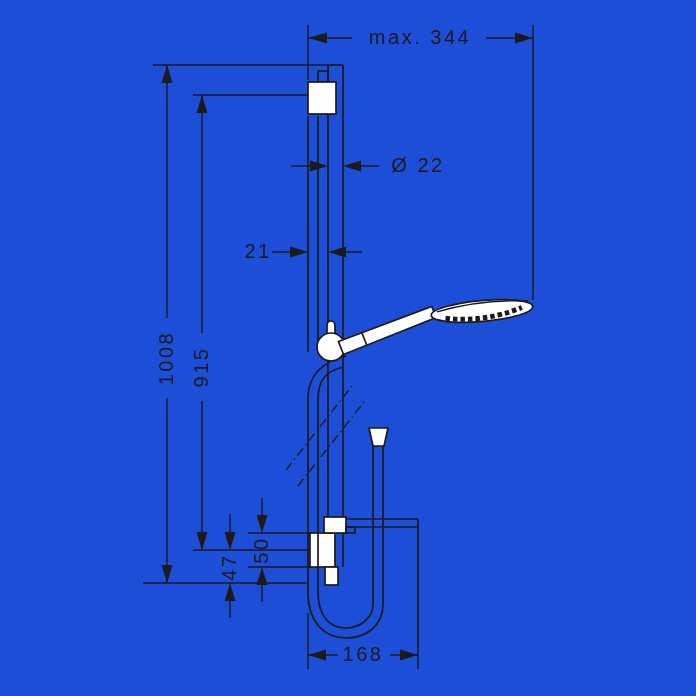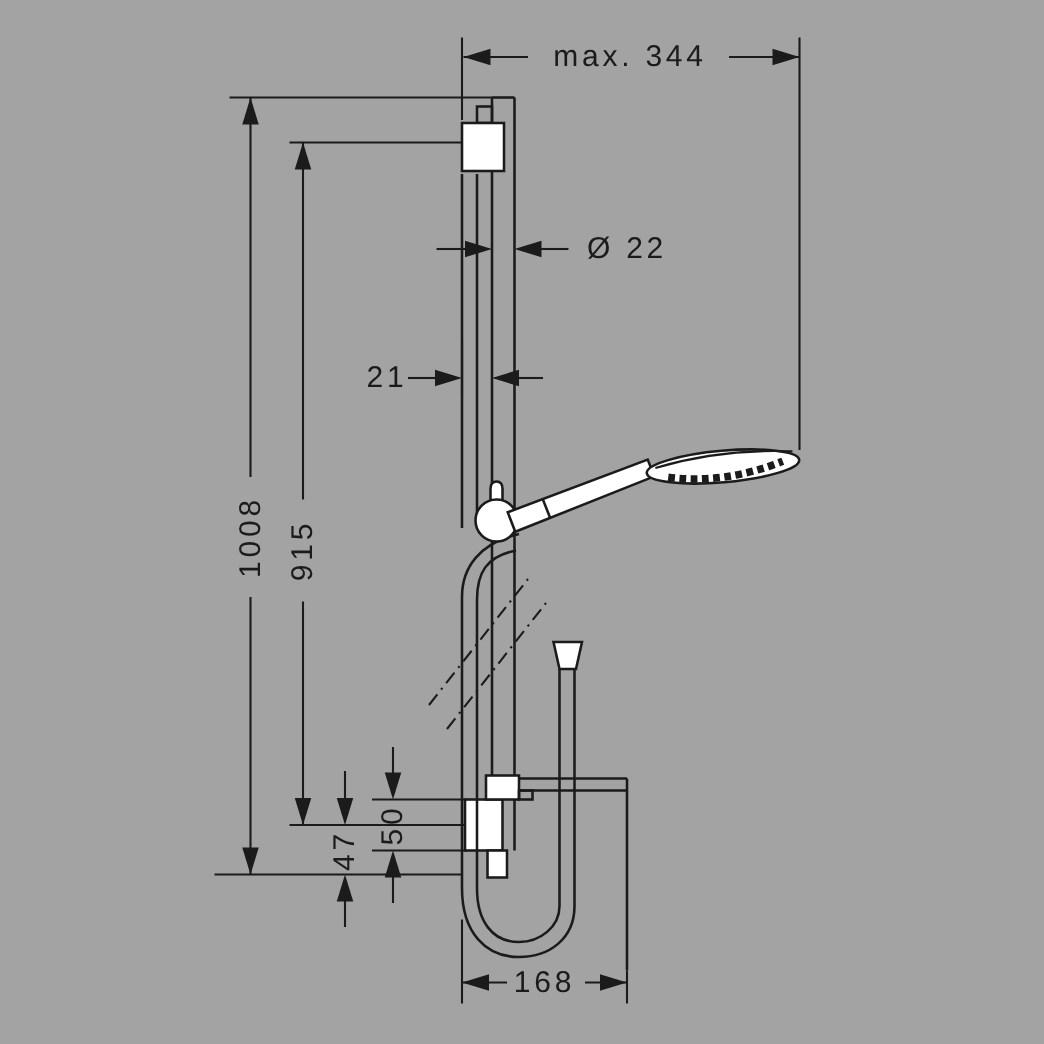--- a/index.html
+++ b/index.html
@@ -1,19 +1,19 @@
 <!DOCTYPE html>
 <html><head>
 <meta charset="utf-8">
 <style>
   html,body{margin:0;padding:0;background:#ffffff;}
   .canvas{
     position:relative;
     width:696px;height:696px;
-    background:#a3a3a3;
+    background:#1d4ed8;
     overflow:hidden;
     font-family:"Liberation Sans", sans-serif;
   }
   svg{display:block;}
   .thin  {stroke:#1b1b1b;stroke-width:1.4;fill:none;}
   .obj   {stroke:#1b1b1b;stroke-width:1.7;fill:none;}
   .objw  {stroke:#1b1b1b;stroke-width:1.7;fill:#ffffff;}
   .arrow {fill:#1b1b1b;stroke:none;}
   .brk   {stroke:#1b1b1b;stroke-width:1.4;fill:none;stroke-dasharray:9 4 1.5 4;}
   .teeth {stroke:#1b1b1b;stroke-width:5;fill:none;stroke-dasharray:4.5 3;}

